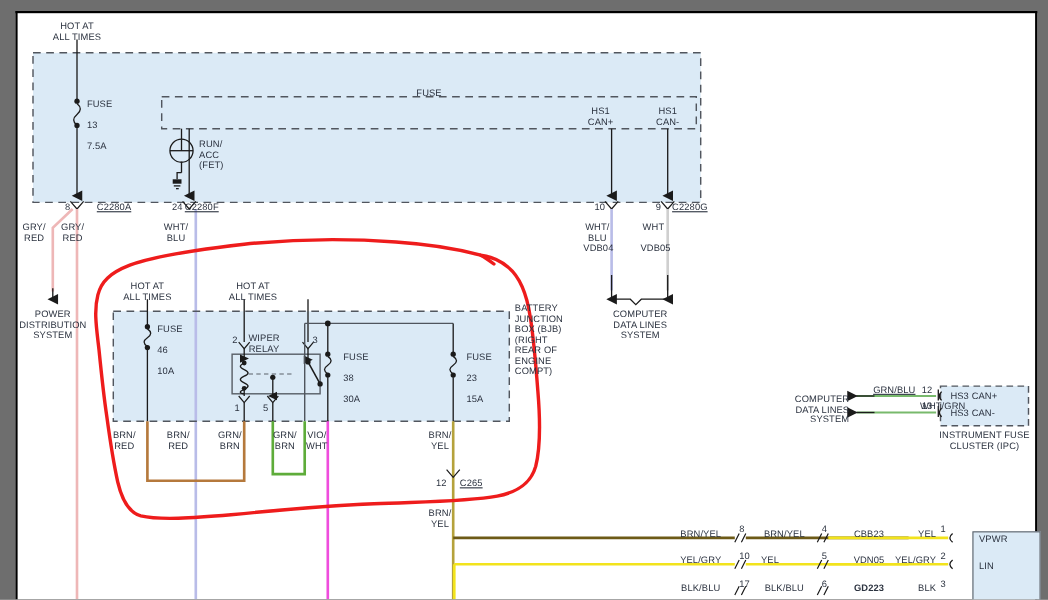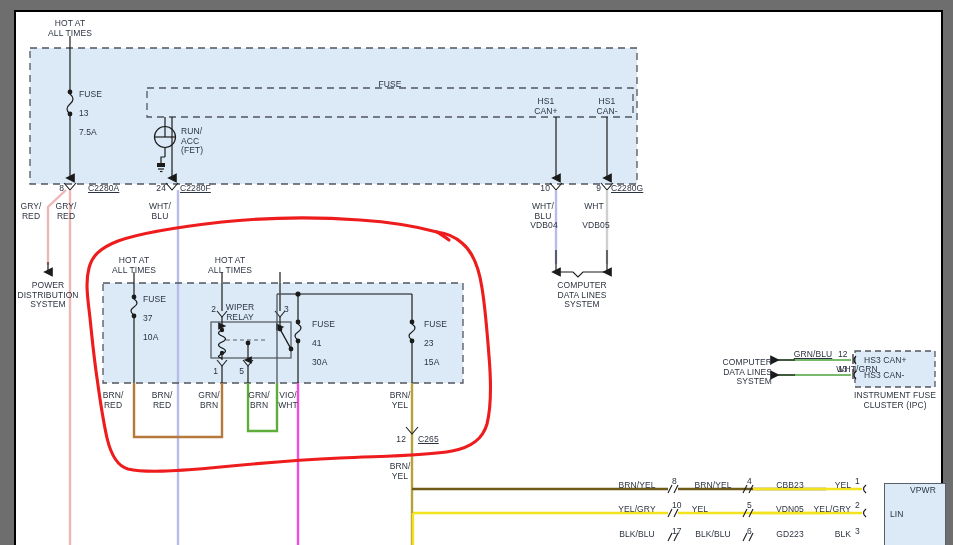--- a/index.html
+++ b/index.html
@@ -193,21 +193,21 @@
 (FET)</div>
   <div class="lbl c" style="left:390px;top:80px;">FUSE</div>
   <div class="lbl c" style="left:546px;top:97px;">HS1
 CAN+</div>
   <div class="lbl c" style="left:607px;top:97px;">HS1
 CAN-</div>
 
   <div class="lbl r" style="left:64px;top:184px;">8</div>
   <div class="lbl u" style="left:88px;top:184px;">C2280A</div>
   <div class="lbl r" style="left:166px;top:184px;">24</div>
-  <div class="lbl u" style="left:180px;top:184px;">C2280F</div>
+  <div class="lbl u" style="left:168px;top:184px;">C2280F</div>
   <div class="lbl r" style="left:550px;top:184px;">10</div>
   <div class="lbl r" style="left:601px;top:184px;">9</div>
   <div class="lbl u" style="left:611px;top:184px;">C2280G</div>
 
   <div class="lbl c" style="left:31px;top:202px;">GRY/
 RED</div>
   <div class="lbl c" style="left:66px;top:202px;">GRY/
 RED</div>
   <div class="lbl c" style="left:48px;top:281px;">POWER
 DISTRIBUTION
@@ -222,34 +222,41 @@
   <div class="lbl c" style="left:596px;top:221px;">VDB05</div>
   <div class="lbl c" style="left:582px;top:281px;">COMPUTER
 DATA LINES
 SYSTEM</div>
 
   <div class="lbl c" style="left:134px;top:256px;">HOT AT
 ALL TIMES</div>
   <div class="lbl c" style="left:230px;top:256px;">HOT AT
 ALL TIMES</div>
   <div class="lbl" style="left:143px;top:295px;"><span>FUSE</span>
-    <br><span>37</span>
+    <br><span>46</span>
     <br><span>10A</span></div>
   <div class="lbl" style="left:312px;top:320px;"><span>FUSE</span>
-    <br><span>41</span>
+    <br><span>38</span>
     <br><span>30A</span></div>
   <div class="lbl" style="left:424px;top:320px;"><span>FUSE</span>
     <br><span>23</span>
     <br><span>15A</span></div>
   <div class="lbl c" style="left:240px;top:303px;">WIPER
 RELAY</div>
   <div class="lbl r" style="left:216px;top:305px;">2</div>
   <div class="lbl" style="left:284px;top:305px;">3</div>
   <div class="lbl r" style="left:218px;top:367px;">1</div>
   <div class="lbl r" style="left:244px;top:367px;">5</div>
+  <div class="lbl" style="left:468px;top:276px;">BATTERY
+JUNCTION
+BOX (BJB)
+(RIGHT
+REAR OF
+ENGINE
+COMPT)</div>
 
   <div class="lbl c" style="left:113px;top:391px;">BRN/
 RED</div>
   <div class="lbl c" style="left:162px;top:391px;">BRN/
 RED</div>
   <div class="lbl c" style="left:209px;top:391px;">GRN/
 BRN</div>
   <div class="lbl c" style="left:259px;top:391px;">GRN/
 BRN</div>
   <div class="lbl c" style="left:288px;top:391px;">VIO/
@@ -274,32 +281,32 @@
   <div class="lbl c" style="left:895px;top:391px;">INSTRUMENT FUSE
 CLUSTER (IPC)</div>
 
   <div class="lbl c" style="left:637px;top:481px;">BRN/YEL</div>
   <div class="lbl" style="left:672px;top:477px;">8</div>
   <div class="lbl c" style="left:713px;top:481px;">BRN/YEL</div>
   <div class="lbl" style="left:747px;top:477px;">4</div>
   <div class="lbl c" style="left:790px;top:481px;">CBB23</div>
   <div class="lbl r" style="left:851px;top:481px;">YEL</div>
   <div class="lbl" style="left:855px;top:477px;">1</div>
-  <div class="lbl" style="left:890px;top:486px;margin-left:20px;">VPWR</div>
+  <div class="lbl" style="left:890px;top:486px;">VPWR</div>
 
   <div class="lbl c" style="left:637px;top:505px;">YEL/GRY</div>
   <div class="lbl" style="left:672px;top:501px;">10</div>
   <div class="lbl c" style="left:700px;top:505px;">YEL</div>
   <div class="lbl" style="left:747px;top:501px;">5</div>
   <div class="lbl c" style="left:790px;top:505px;">VDN05</div>
   <div class="lbl r" style="left:851px;top:505px;">YEL/GRY</div>
   <div class="lbl" style="left:855px;top:501px;">2</div>
   <div class="lbl" style="left:890px;top:510px;">LIN</div>
 
   <div class="lbl c" style="left:637px;top:530px;">BLK/BLU</div>
   <div class="lbl" style="left:672px;top:527px;">17</div>
   <div class="lbl c" style="left:713px;top:530px;">BLK/BLU</div>
   <div class="lbl" style="left:747px;top:527px;">6</div>
-  <div class="lbl c" style="left:790px;top:530px;">GD223</div>
+  <div class="lbl c" style="left:790px;top:530px;font-weight:bold;">GD223</div>
   <div class="lbl r" style="left:851px;top:530px;">BLK</div>
   <div class="lbl" style="left:855px;top:527px;">3</div>
 
 </div>
 
 </body></html>

